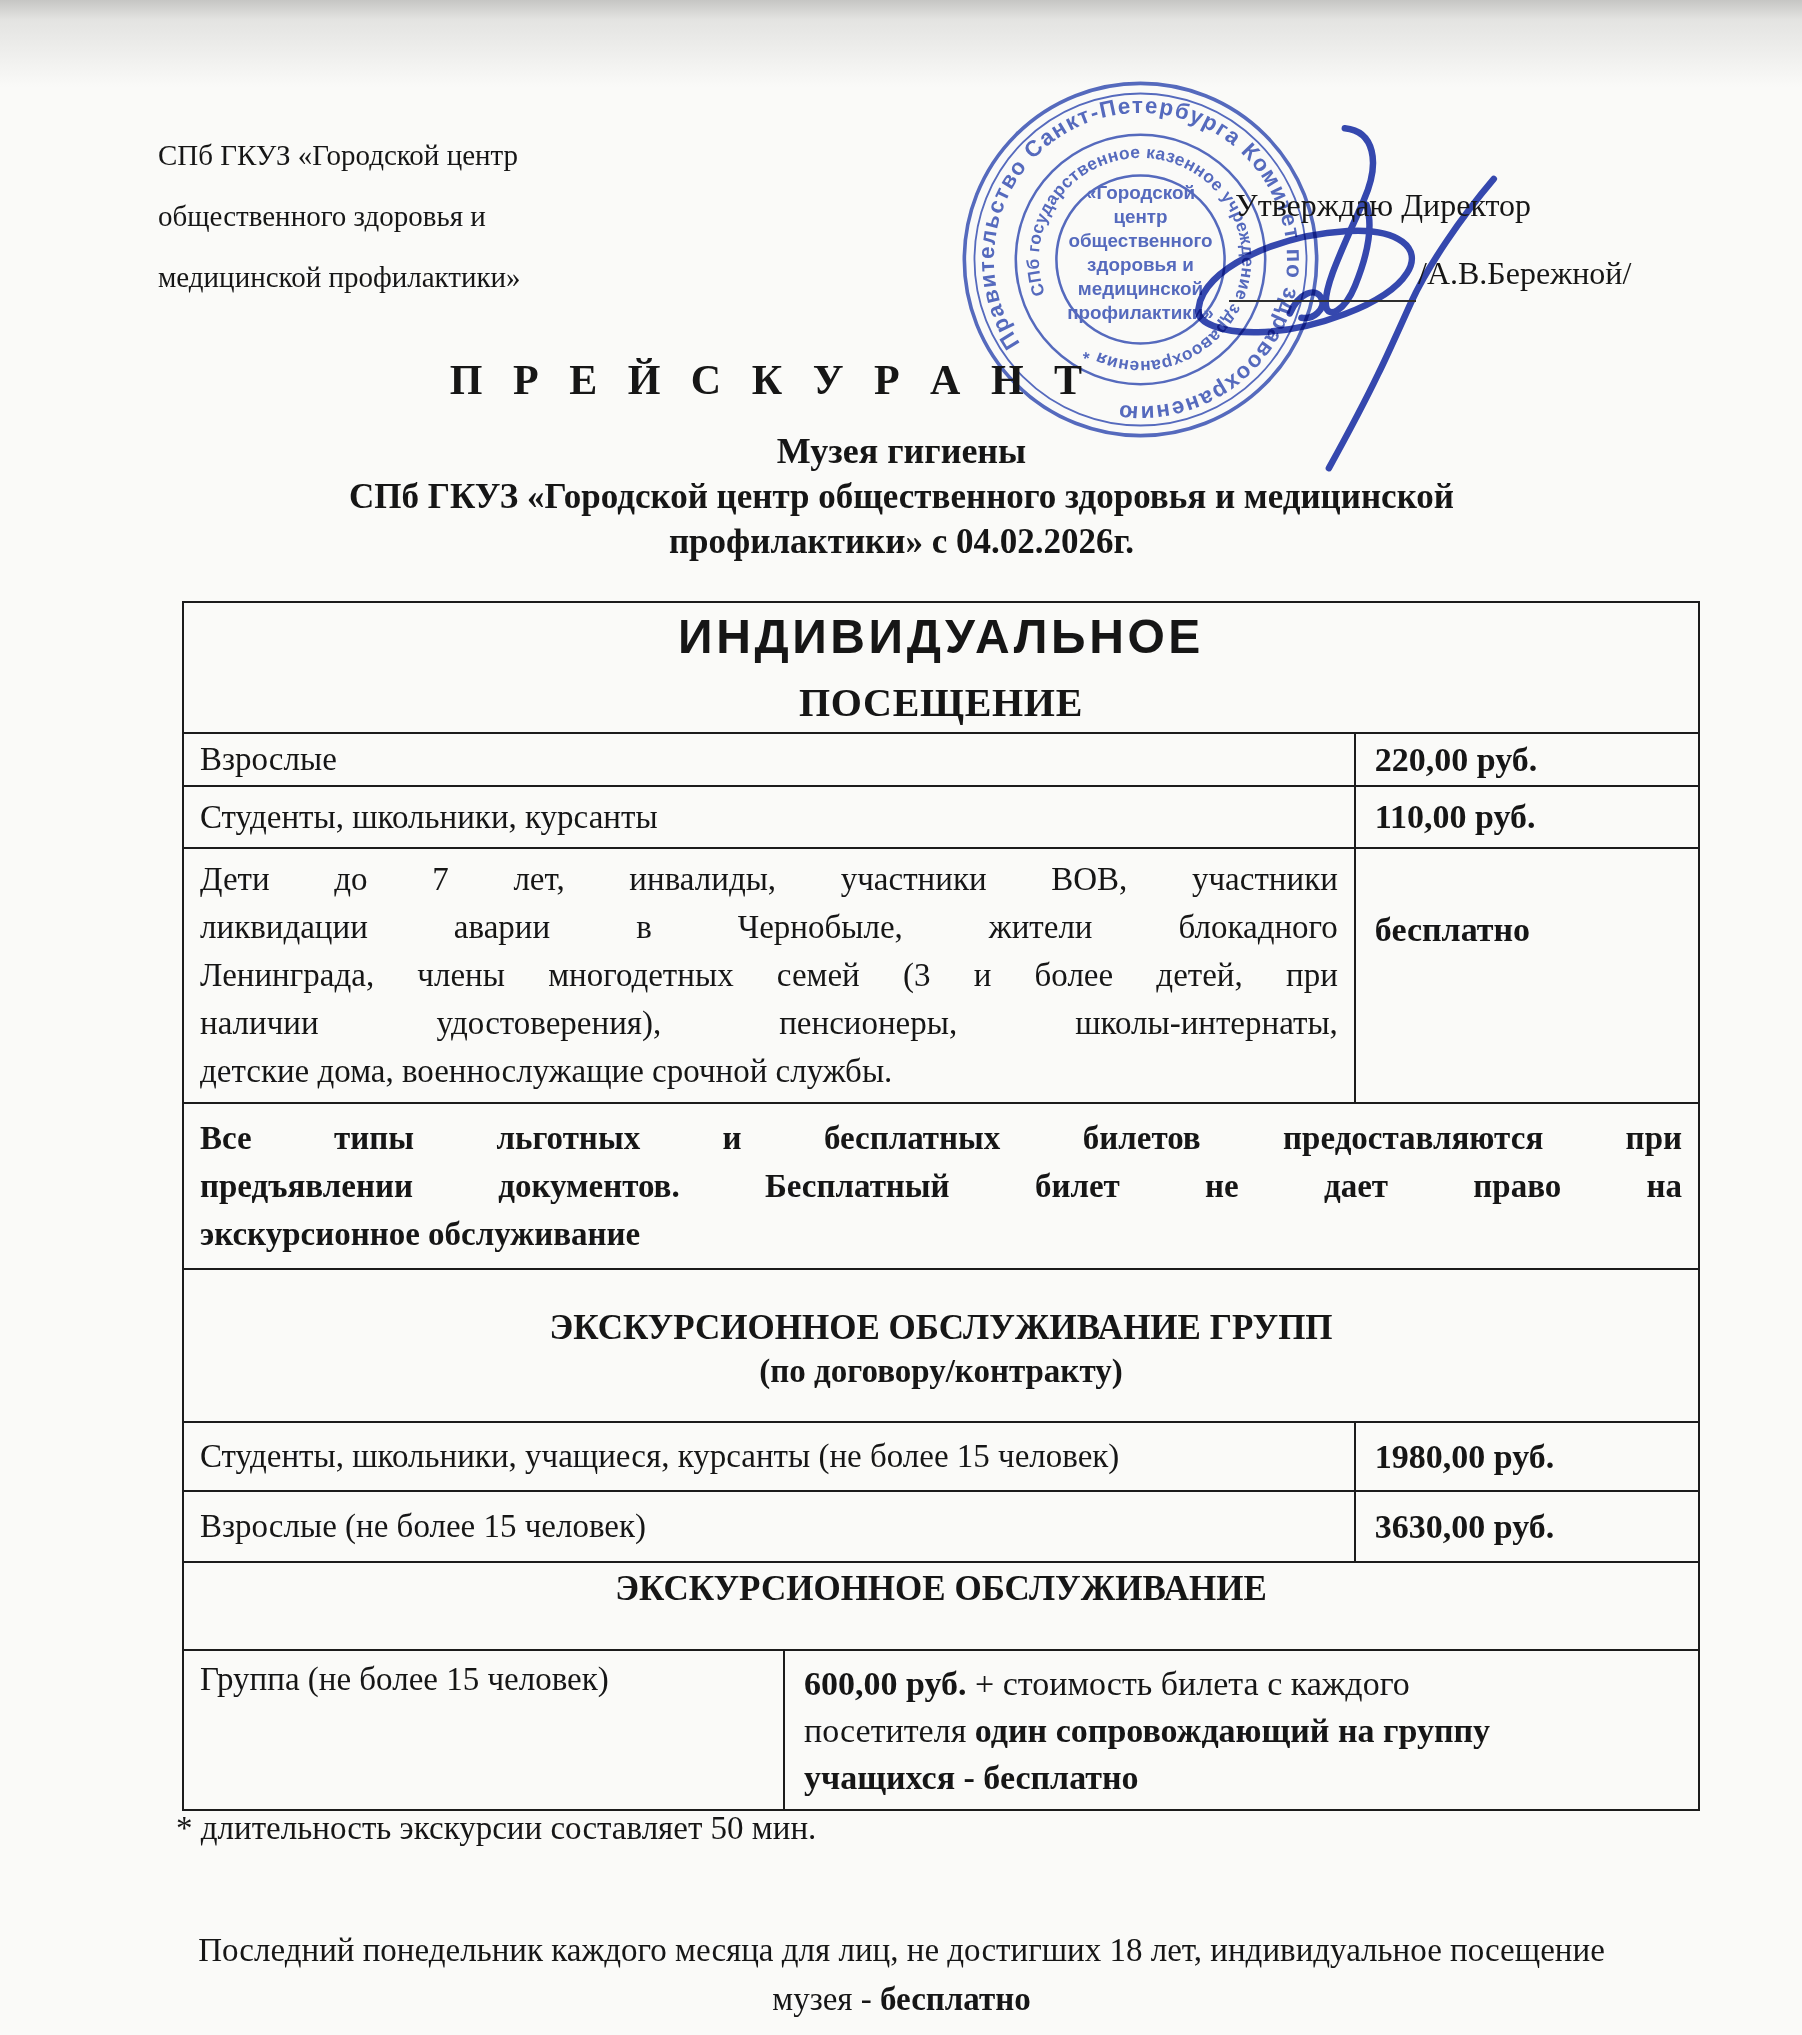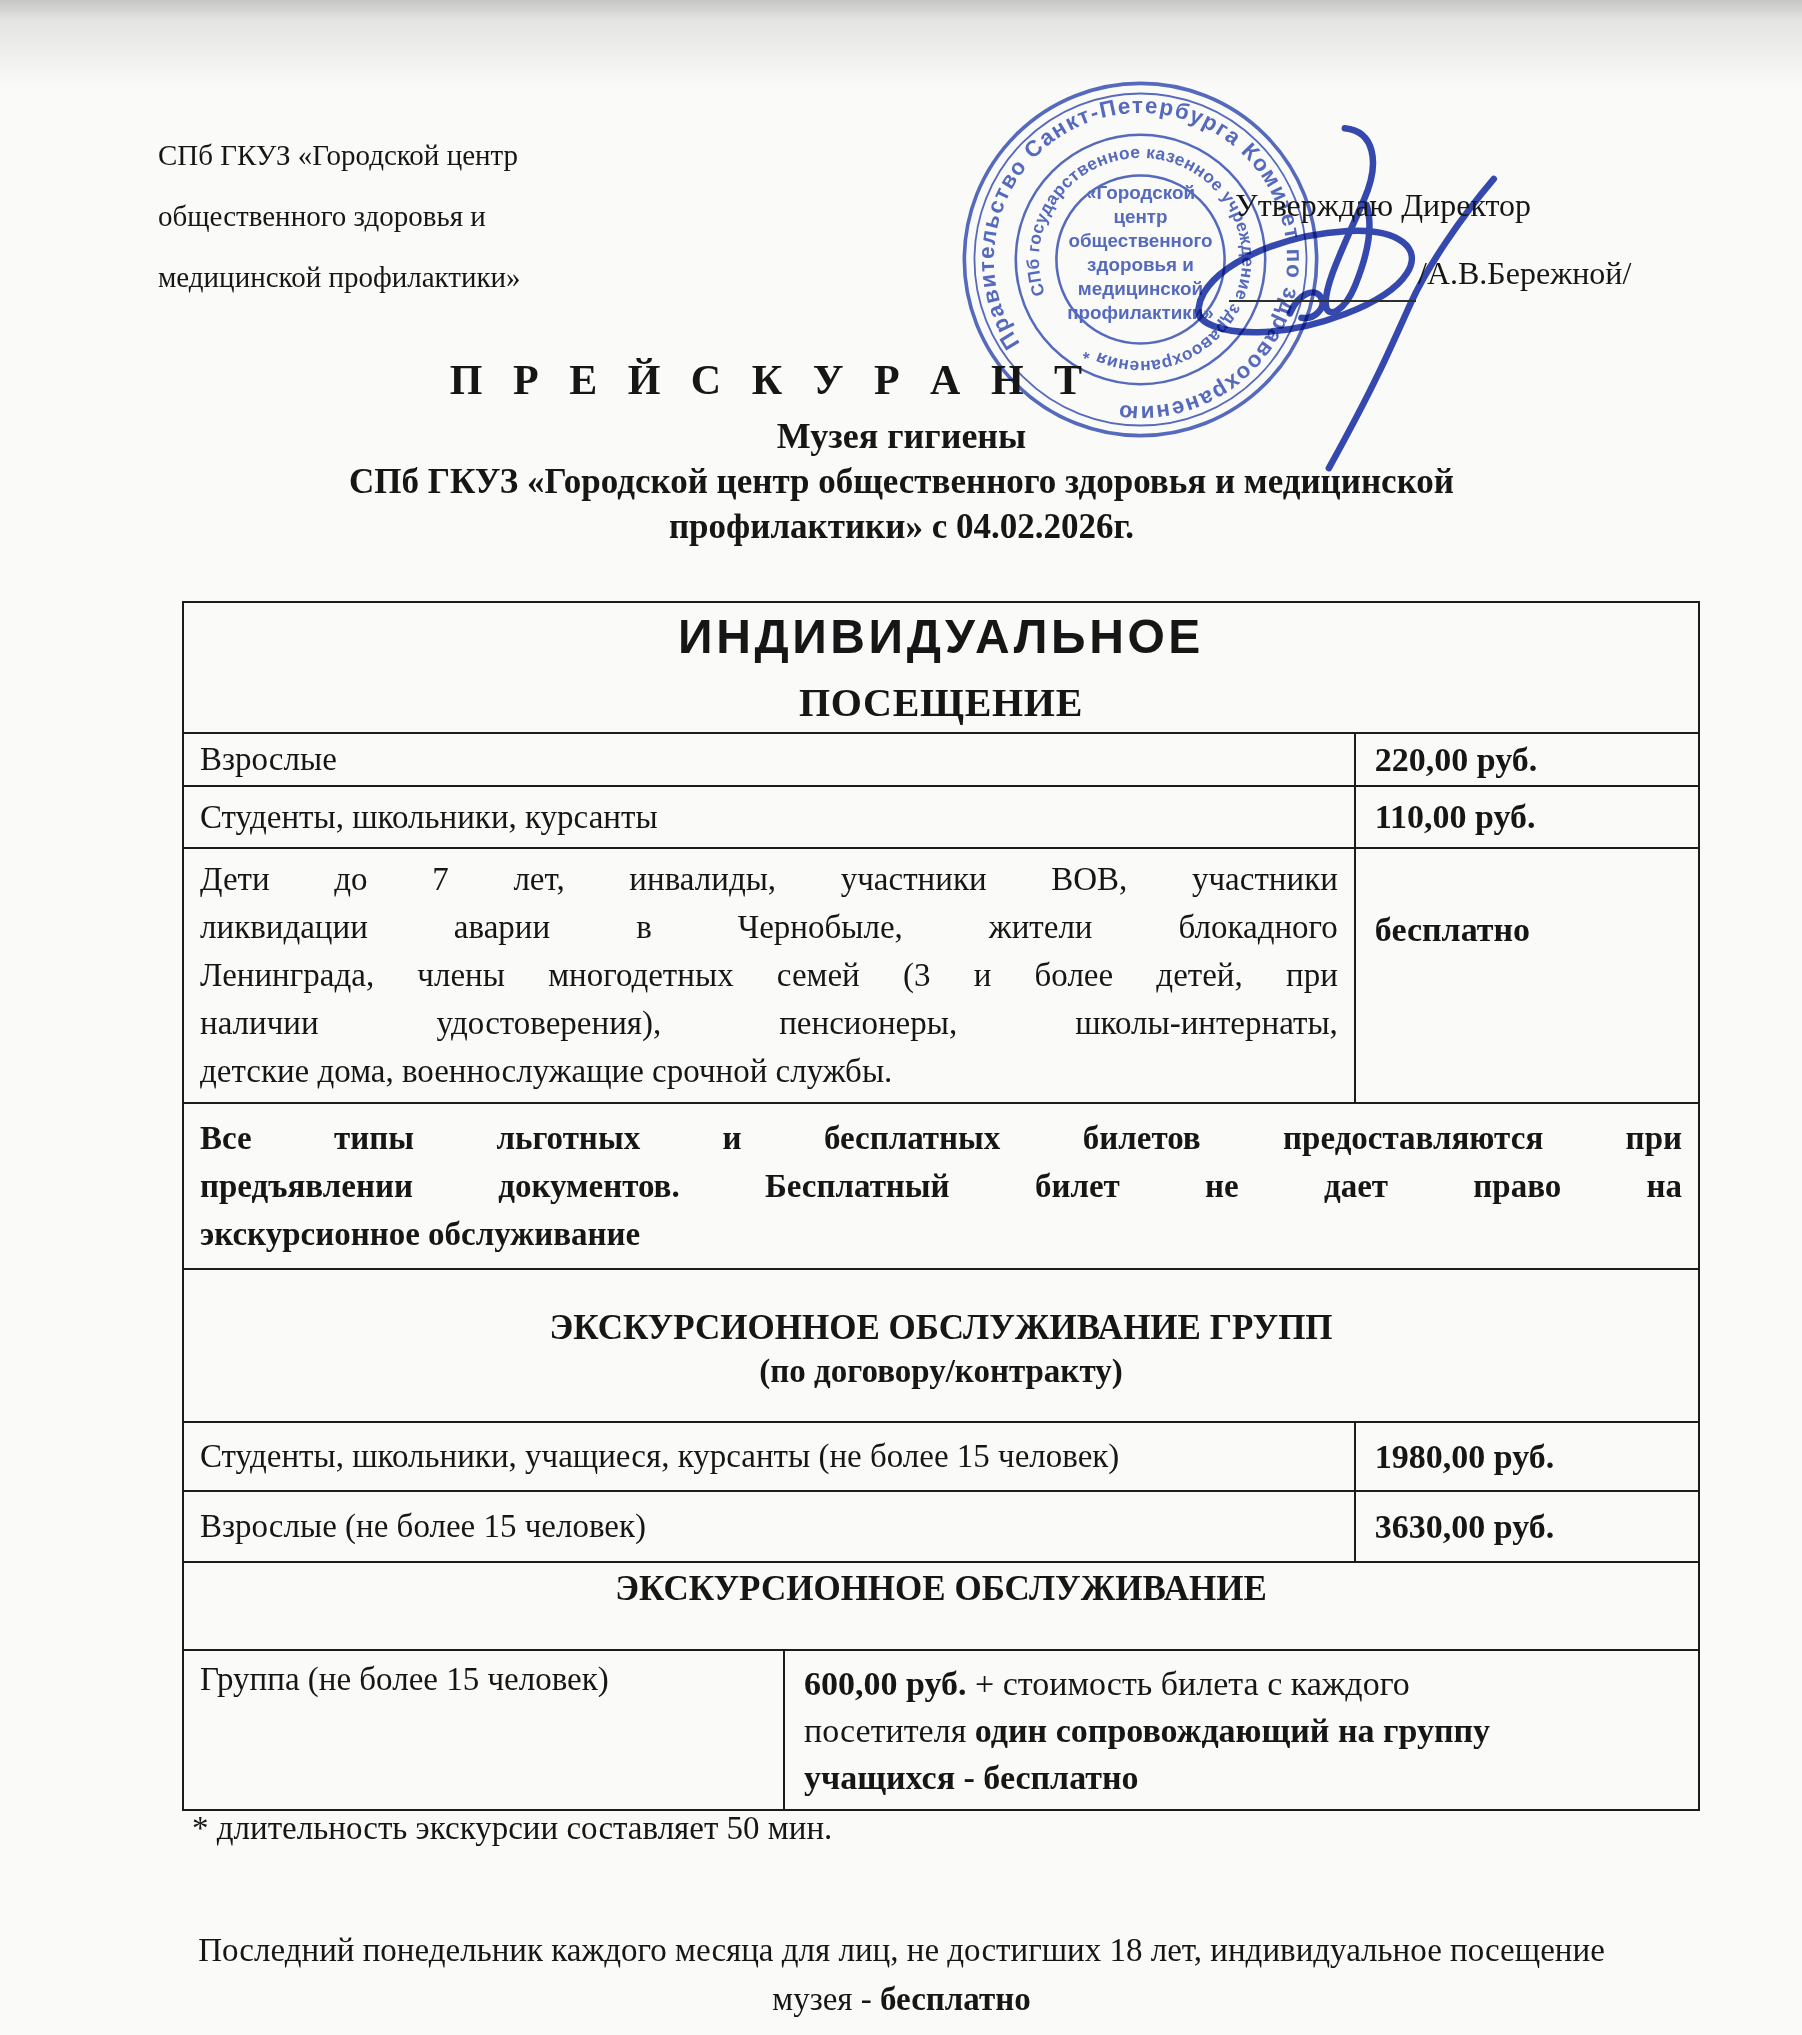--- a/index.html
+++ b/index.html
@@ -23,21 +23,21 @@
   
   .stamp{position:absolute;left:952px;top:71px;width:377px;height:377px;
     mix-blend-mode:multiply;opacity:.88;}
   .stamp text{font-family:"Liberation Sans","DejaVu Sans",sans-serif;font-weight:bold;}
   
   .signature{position:absolute;left:1151px;top:109px;width:405px;height:377px;
     mix-blend-mode:multiply;opacity:.95;}
   
   .doc-title{position:absolute;left:217px;top:356px;width:1108px;text-align:center;
     font-size:42px;font-weight:bold;letter-spacing:10px;white-space:nowrap;}
-  .subtitle{position:absolute;left:0;top:414px;width:1803px;text-align:center;font-weight:bold;}
+  .subtitle{position:absolute;left:0;top:429px;width:1803px;text-align:center;font-weight:bold;}
   .subtitle .s1{font-size:36px;line-height:45px;}
   .subtitle .s2,.subtitle .s3{font-size:35px;line-height:45px;}
   
   .ptable{position:absolute;left:182px;top:601px;width:1518px;box-sizing:border-box;
     border:2.9px solid #1c1c1c;font-size:33px;}
   .trow{display:flex;box-sizing:border-box;border-top:2.9px solid #1c1c1c;align-items:stretch;}
   .trow.first{border-top:none;}
   .cl{width:77.4%;box-sizing:border-box;border-right:2.9px solid #1c1c1c;padding:5.8px 16px;}
   .cp{flex:1;box-sizing:border-box;padding:5.8px 7.2px 5.8px 19px;font-weight:bold;font-size:34px;}
   .vcenter{display:flex;align-items:center;}
@@ -60,21 +60,21 @@
   .r-last{min-height:142px;}
   .cl-narrow{width:39.7%;box-sizing:border-box;border-right:2.9px solid #1c1c1c;padding:8.7px 16px;}
   .cp-mixed{flex:1;box-sizing:border-box;padding:8.7px 10px 8.7px 19px;font-size:34px;line-height:47px;}
   .cp-mixed .b{font-weight:bold;}
   .jline{text-align:justify;text-align-last:justify;line-height:48px;}
   .jline.last{text-align-last:left;}
   .kids-price{padding-top:62px;align-items:flex-start;display:flex;}
   .note-cell{width:100%;box-sizing:border-box;padding:10px 16px;font-weight:bold;}
   .top-align{align-items:flex-start;display:flex;padding-top:10px;}
   
-  .footnote{position:absolute;left:192px;top:1810px;font-size:33px;}
+  .footnote{position:absolute;left:176px;top:1810px;font-size:33px;}
   .footer-line1{position:absolute;left:0;top:1932px;width:1803px;text-align:center;font-size:33px;font-family:Liberation Serif, serif;}
   .footer-line2{position:absolute;left:0;top:1981px;width:1803px;text-align:center;font-size:33px;}
   .footer-line2 .b{font-weight:bold;}
 </style>
 </head>
 <body>
 
 <div class="scan-top-shade"></div>
 
 <div class="org-block">

